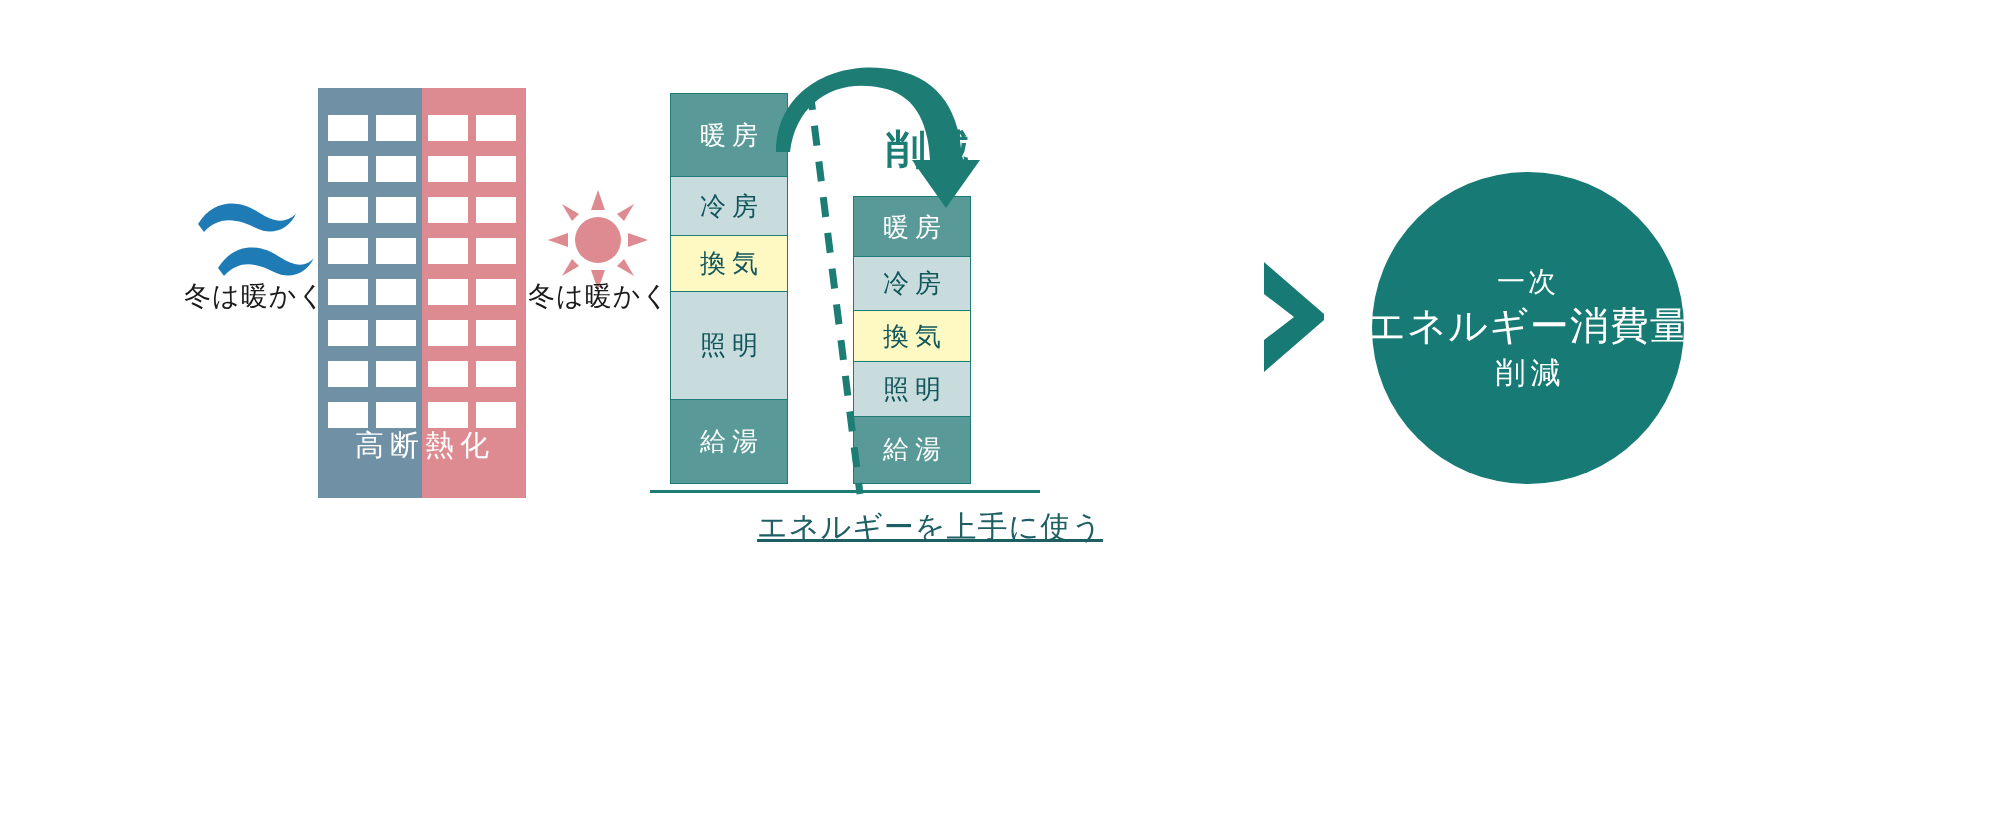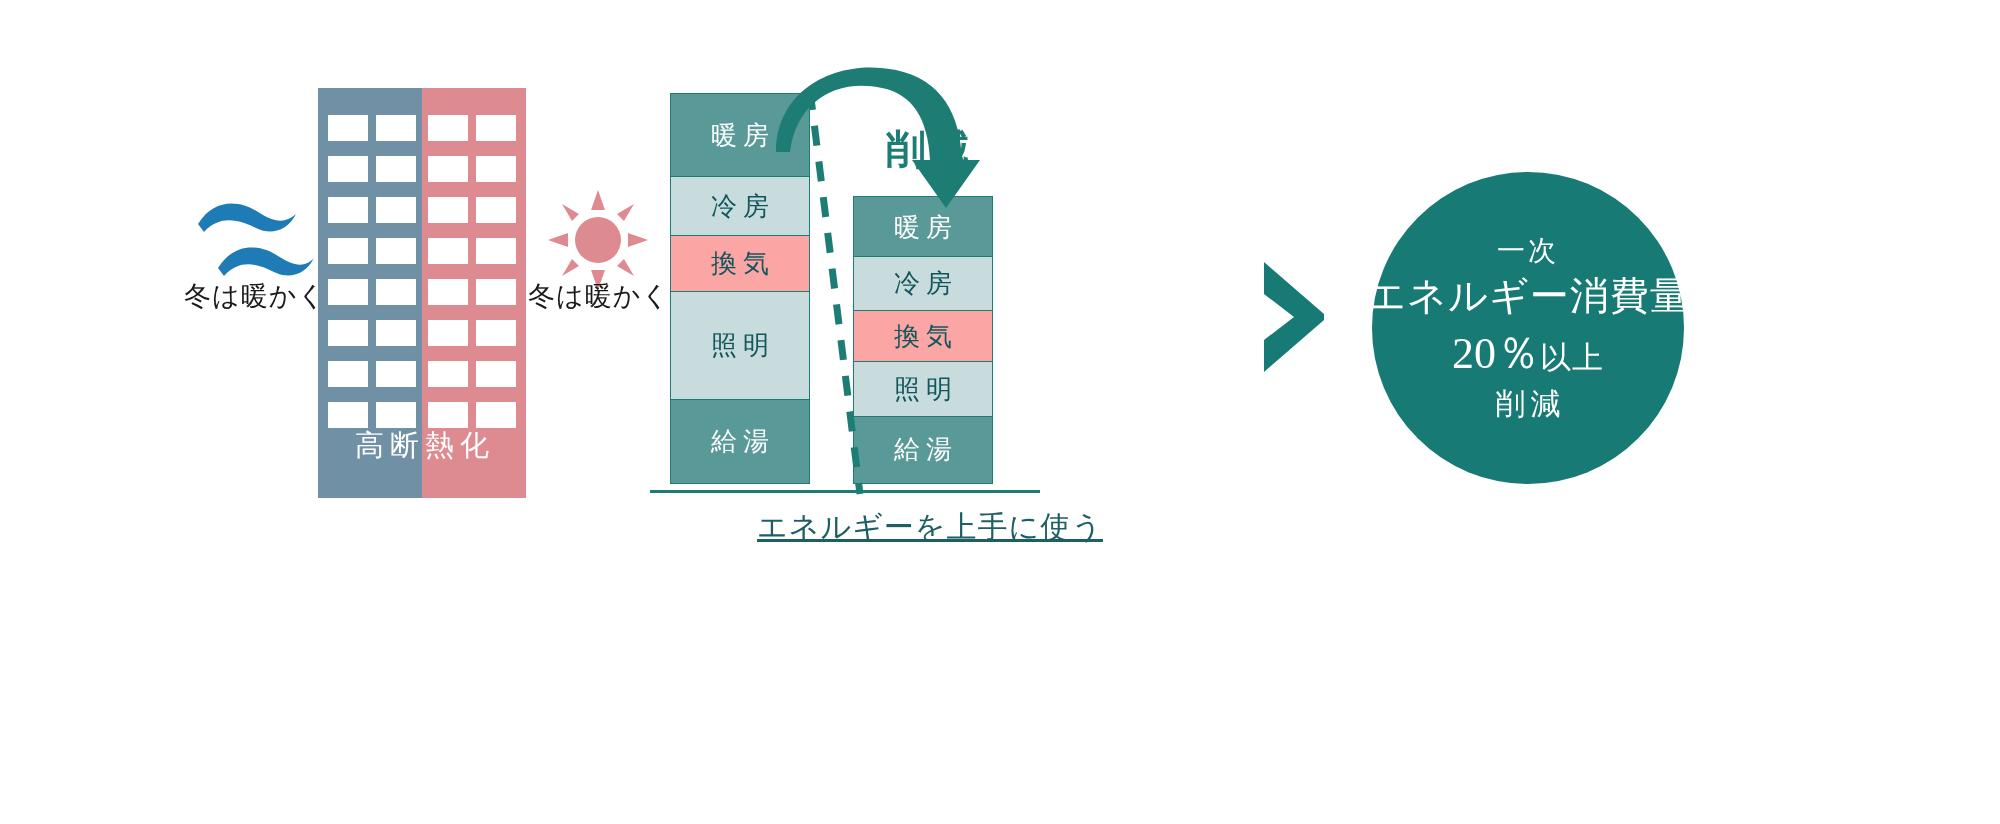--- a/index.html
+++ b/index.html
@@ -96,38 +96,38 @@
     letter-spacing: 1px;
     white-space: nowrap;
     font-family: "Liberation Serif", "DejaVu Serif", serif;
   }
 
   #left-caption { left: 118px; top: 505px; width: 610px; }
 
   
   #bars { left: 650px; top: 60px; width: 400px; height: 460px; }
 
-  .bar { position: absolute; width: 140px; }
+  .bar { position: absolute; width: 118px; }
   .seg {
     position: relative;
     box-sizing: border-box;
     border: 1.6px solid #1d7d74;
     display: flex;
     align-items: center;
     justify-content: center;
     font-size: 26px;
     letter-spacing: 6px;
     text-indent: 6px;
     font-family: "Liberation Serif", "DejaVu Serif", serif;
     margin-top: -1.6px;
   }
   .seg:first-child { margin-top: 0; }
   .seg.dark  { background: #599a99; color: #ffffff; }
   .seg.light { background: #c8dcdd; color: #11565c; text-align: center; }
-  .seg.white { background: #fca5a5; color: #11565c; }
+  .seg.white { background: #fef9c3; color: #11565c; }
 
   #baseline {
     position: absolute;
     left: 0;
     top: 430px;
     width: 390px;
     height: 3px;
     background: #1d7d74;
   }
 
@@ -284,19 +284,16 @@
 
   <div class="abs" id="chevron">
     <svg viewBox="0 0 72 110" width="72" height="110">
       <polygon points="6,0 66,52 66,58 6,110 6,78 36,55 6,32" fill="#177a74"></polygon>
     </svg>
   </div>
 
   <div class="abs" id="circle">
     <div class="c-line c-s1">一次</div>
     <div class="c-line c-s2">エネルギー消費量</div>
-    <div class="c-line c-s3">
-      <span class="big">20</span><span class="big">％</span><span>以上</span>
-    </div>
     <div class="c-line c-s4">削減</div>
   </div>
 
 </div>
 
 </body></html>

